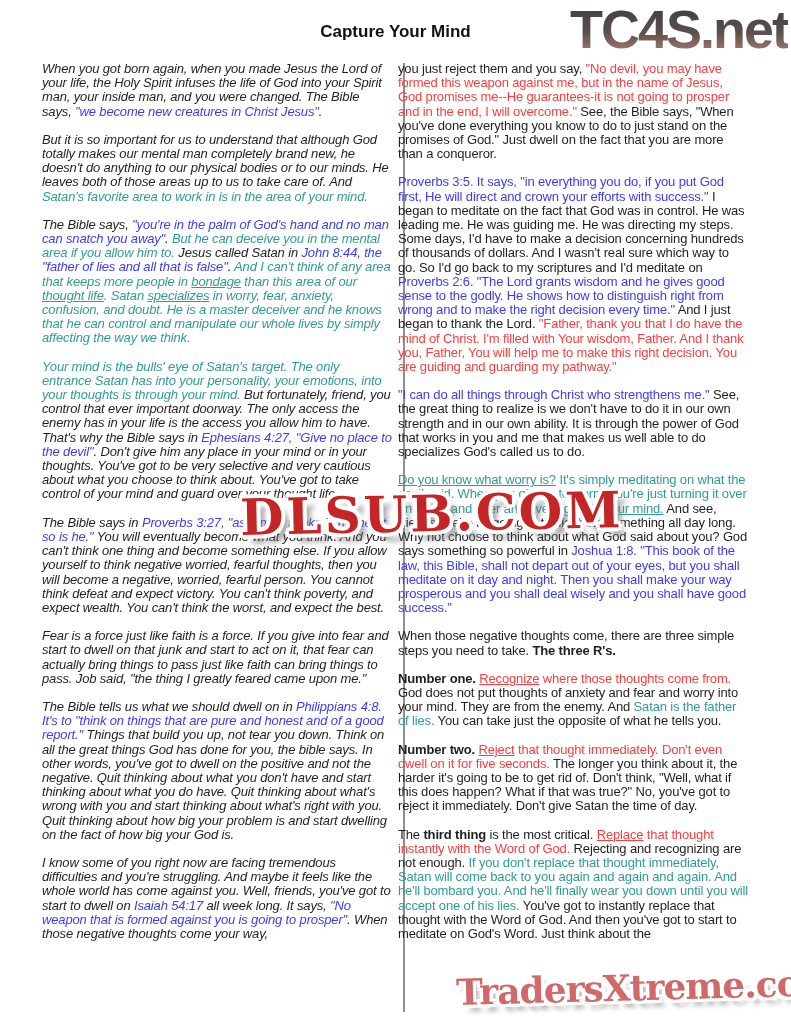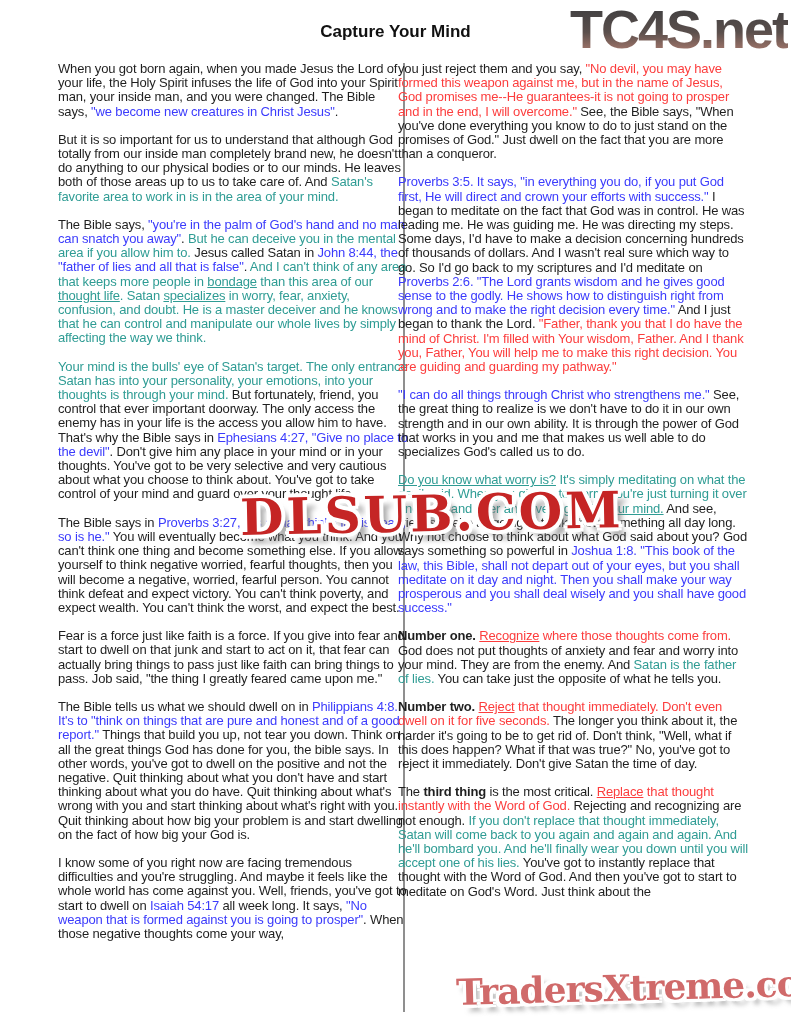--- a/index.html
+++ b/index.html
@@ -21,21 +21,21 @@
     -webkit-text-fill-color:transparent;
   }
   .divider {
     position:absolute; left:403px; top:63px; width:2px; height:949px;
     background:#8f8f8f;
   }
   .col {
     position:absolute; top:62px; font-size:13px; line-height:14.2px;
     color:var(--black,#1f1f1f); letter-spacing:-0.15px; text-align:left;
   }
-  .col-left  { left:58px;  width:350px; }
+  .col-left  { left:42px;  width:350px;font-style:italic; }
   .col-right { left:398px; width:351px; }
   .para { margin:0 0 14px 0; }
   .c-black { color:var(--black,#1f1f1f); }
   .c-blue  { color:var(--blue,#3b3bfc); }
   .c-teal  { color:var(--teal,#2f9c94); }
   .c-red   { color:var(--red,#fc3d3d); }
   .bold { font-weight:bold; }
   .underline { text-decoration:underline;margin-top:40px; }
   .wm-dlsub {
     position:absolute; left:240px; top:484px;
@@ -60,32 +60,33 @@
 </style>
 </head>
 <body>
 
 <div class="page">
   <div class="wm-tc4s">TC4S.net</div>
   <h1 class="page-title">Capture Your Mind</h1>
   <div class="divider"></div>
   <div class="col col-left" id="col-left">
       <p class="para"><span class="c-black">When you got born again, when you made Jesus the Lord of your life, the Holy Spirit infuses the life of God into your Spirit man, your inside man, and you were changed. The Bible says, </span><span class="c-blue">"we become new creatures in Christ Jesus"</span><span class="c-black">.</span></p>
-      <p class="para"><span class="c-black">But it is so important for us to understand that although God totally from our inside man completely brand new, he doesn't do anything to our physical bodies or to our minds. He leaves both of those areas up to us to take care of. And </span><span class="c-teal">Satan's favorite area to work in is in the area of your mind.</span></p>
+      <p class="para"><span class="c-black">But it is so important for us to understand that although God totally makes our mental man completely brand new, he doesn't do anything to our physical bodies or to our minds. He leaves both of those areas up to us to take care of. And </span><span class="c-teal">Satan's favorite area to work in is in the area of your mind.</span></p>
       <p class="para"><span class="c-black">The Bible says, </span><span class="c-blue">"you're in the palm of God's hand and no man can snatch you away"</span><span class="c-black">. </span><span class="c-teal">But he can deceive you in the mental area if you allow him to. </span><span class="c-black">Jesus called Satan in </span><span class="c-blue">John 8:44, the "father of lies and all that is false"</span><span class="c-black">. </span><span class="c-teal">And I can't think of any area that keeps more people in </span><span class="c-teal underline">bondage</span><span class="c-teal"> than this area of our </span><span class="c-teal underline">thought life</span><span class="c-teal">. Satan </span><span class="c-teal underline">specializes</span><span class="c-teal"> in worry, fear, anxiety, confusion, and doubt. He is a master deceiver and he knows that he can control and manipulate our whole lives by simply affecting the way we think.</span></p>
       <p class="para"><span class="c-teal">Your mind is the bulls' eye of Satan's target. The only entrance Satan has into your personality, your emotions, into your thoughts is through your mind. </span><span class="c-black">But fortunately, friend, you control that ever important doorway. The only access the enemy has in your life is the access you allow him to have. That's why the Bible says in </span><span class="c-blue">Ephesians 4:27, "Give no place to the devil"</span><span class="c-black">. Don't give him any place in your mind or in your thoughts. You've got to be very selective and very cautious about what you choose to think about. You've got to take control of your mind and guard over your thought life.</span></p>
       <p class="para"><span class="c-black">The Bible says in </span><span class="c-blue">Proverbs 3:27, "as a man thinks in his heart, so is he."</span><span class="c-black"> You will eventually become what you think. And you can't think one thing and become something else. If you allow yourself to think negative worried, fearful thoughts, then you will become a negative, worried, fearful person. You cannot think defeat and expect victory. You can't think poverty, and expect wealth. You can't think the worst, and expect the best.</span></p>
       <p class="para"><span class="c-black">Fear is a force just like faith is a force. If you give into fear and start to dwell on that junk and start to act on it, that fear can actually bring things to pass just like faith can bring things to pass. Job said, "the thing I greatly feared came upon me."</span></p>
       <p class="para"><span class="c-black">The Bible tells us what we should dwell on in </span><span class="c-blue">Philippians 4:8. It's to "think on things that are pure and honest and of a good report."</span><span class="c-black"> Things that build you up, not tear you down. Think on all the great things God has done for you, the bible says. In other words, you've got to dwell on the positive and not the negative. Quit thinking about what you don't have and start thinking about what you do have. Quit thinking about what's wrong with you and start thinking about what's right with you. Quit thinking about how big your problem is and start dwelling on the fact of how big your God is.</span></p>
       <p class="para"><span class="c-black">I know some of you right now are facing tremendous difficulties and you're struggling. And maybe it feels like the whole world has come against you. Well, friends, you've got to start to dwell on </span><span class="c-blue">Isaiah 54:17</span><span class="c-black"> all week long. It says, </span><span class="c-blue">"No weapon that is formed against you is going to prosper"</span><span class="c-black">. When those negative thoughts come your way,</span></p>
     </div>
   <div class="col col-right" id="col-right">
       <p class="para"><span class="c-black">you just reject them and you say, </span><span class="c-red">"No devil, you may have formed this weapon against me, but in the name of Jesus, God promises me--He guarantees-it is not going to prosper and in the end, I will overcome."</span><span class="c-black"> See, the Bible says, "When you've done everything you know to do to just stand on the promises of God." Just dwell on the fact that you are more than a conqueror.</span></p>
       <p class="para"><span class="c-blue">Proverbs 3:5. It says, "in everything you do, if you put God first, He will direct and crown your efforts with success."</span><span class="c-black"> I began to meditate on the fact that God was in control. He was leading me. He was guiding me. He was directing my steps. Some days, I'd have to make a decision concerning hundreds of thousands of dollars. And I wasn't real sure which way to go. So I'd go back to my scriptures and I'd meditate on </span><span class="c-blue">Proverbs 2:6. "The Lord grants wisdom and he gives good sense to the godly. He shows how to distinguish right from wrong and to make the right decision every time."</span><span class="c-black"> And I just began to thank the Lord. </span><span class="c-red">"Father, thank you that I do have the mind of Christ. I'm filled with Your wisdom, Father. And I thank you, Father, You will help me to make this right decision. You are guiding and guarding my pathway."</span></p>
       <p class="para"><span class="c-blue">"I can do all things through Christ who strengthens me."</span><span class="c-black"> See, the great thing to realize is we don't have to do it in our own strength and in our own ability. It is through the power of God that works in you and me that makes us well able to do specializes God's called us to do.</span></p>
       <p class="para"><span class="c-teal underline">Do you know what worry is?</span><span class="c-teal"> It's simply meditating on what the devil said. When you give in to worry, you're just turning it over and over and over and over again </span><span class="c-teal underline">in your mind.</span><span class="c-black"> And see, friends, we're all going to think about something all day long. Why not choose to think about what God said about you? God says something so powerful in </span><span class="c-blue">Joshua 1:8. "This book of the law, this Bible, shall not depart out of your eyes, but you shall meditate on it day and night. Then you shall make your way prosperous and you shall deal wisely and you shall have good success."</span></p>
+      <p class="para"><span class="c-black">When those negative thoughts come, there are three simple steps you need to take. </span><span class="c-black bold">The three R's.</span></p>
       <p class="para"><span class="c-black bold">Number one. </span><span class="c-red underline">Recognize</span><span class="c-red"> where those thoughts come from.</span><span class="c-black"> God does not put thoughts of anxiety and fear and worry into your mind. They are from the enemy. And </span><span class="c-teal">Satan is the father of lies.</span><span class="c-black"> You can take just the opposite of what he tells you.</span></p>
       <p class="para"><span class="c-black bold">Number two. </span><span class="c-red underline">Reject</span><span class="c-red"> that thought immediately. Don't even dwell on it for five seconds.</span><span class="c-black"> The longer you think about it, the harder it's going to be to get rid of. Don't think, "Well, what if this does happen? What if that was true?" No, you've got to reject it immediately. Don't give Satan the time of day.</span></p>
       <p class="para"><span class="c-black">The </span><span class="c-black bold">third thing</span><span class="c-black"> is the most critical. </span><span class="c-red underline">Replace</span><span class="c-red"> that thought instantly with the Word of God.</span><span class="c-black"> Rejecting and recognizing are not enough. </span><span class="c-teal">If you don't replace that thought immediately, Satan will come back to you again and again and again. And he'll bombard you. And he'll finally wear you down until you will accept one of his lies.</span><span class="c-black"> You've got to instantly replace that thought with the Word of God. And then you've got to start to meditate on God's Word. Just think about the</span></p>
     </div>
   <div class="wm-dlsub">DLSUB.COM</div>
   <div class="wm-traders">TradersXtreme.com</div>
 </div>
 
 </body></html>

